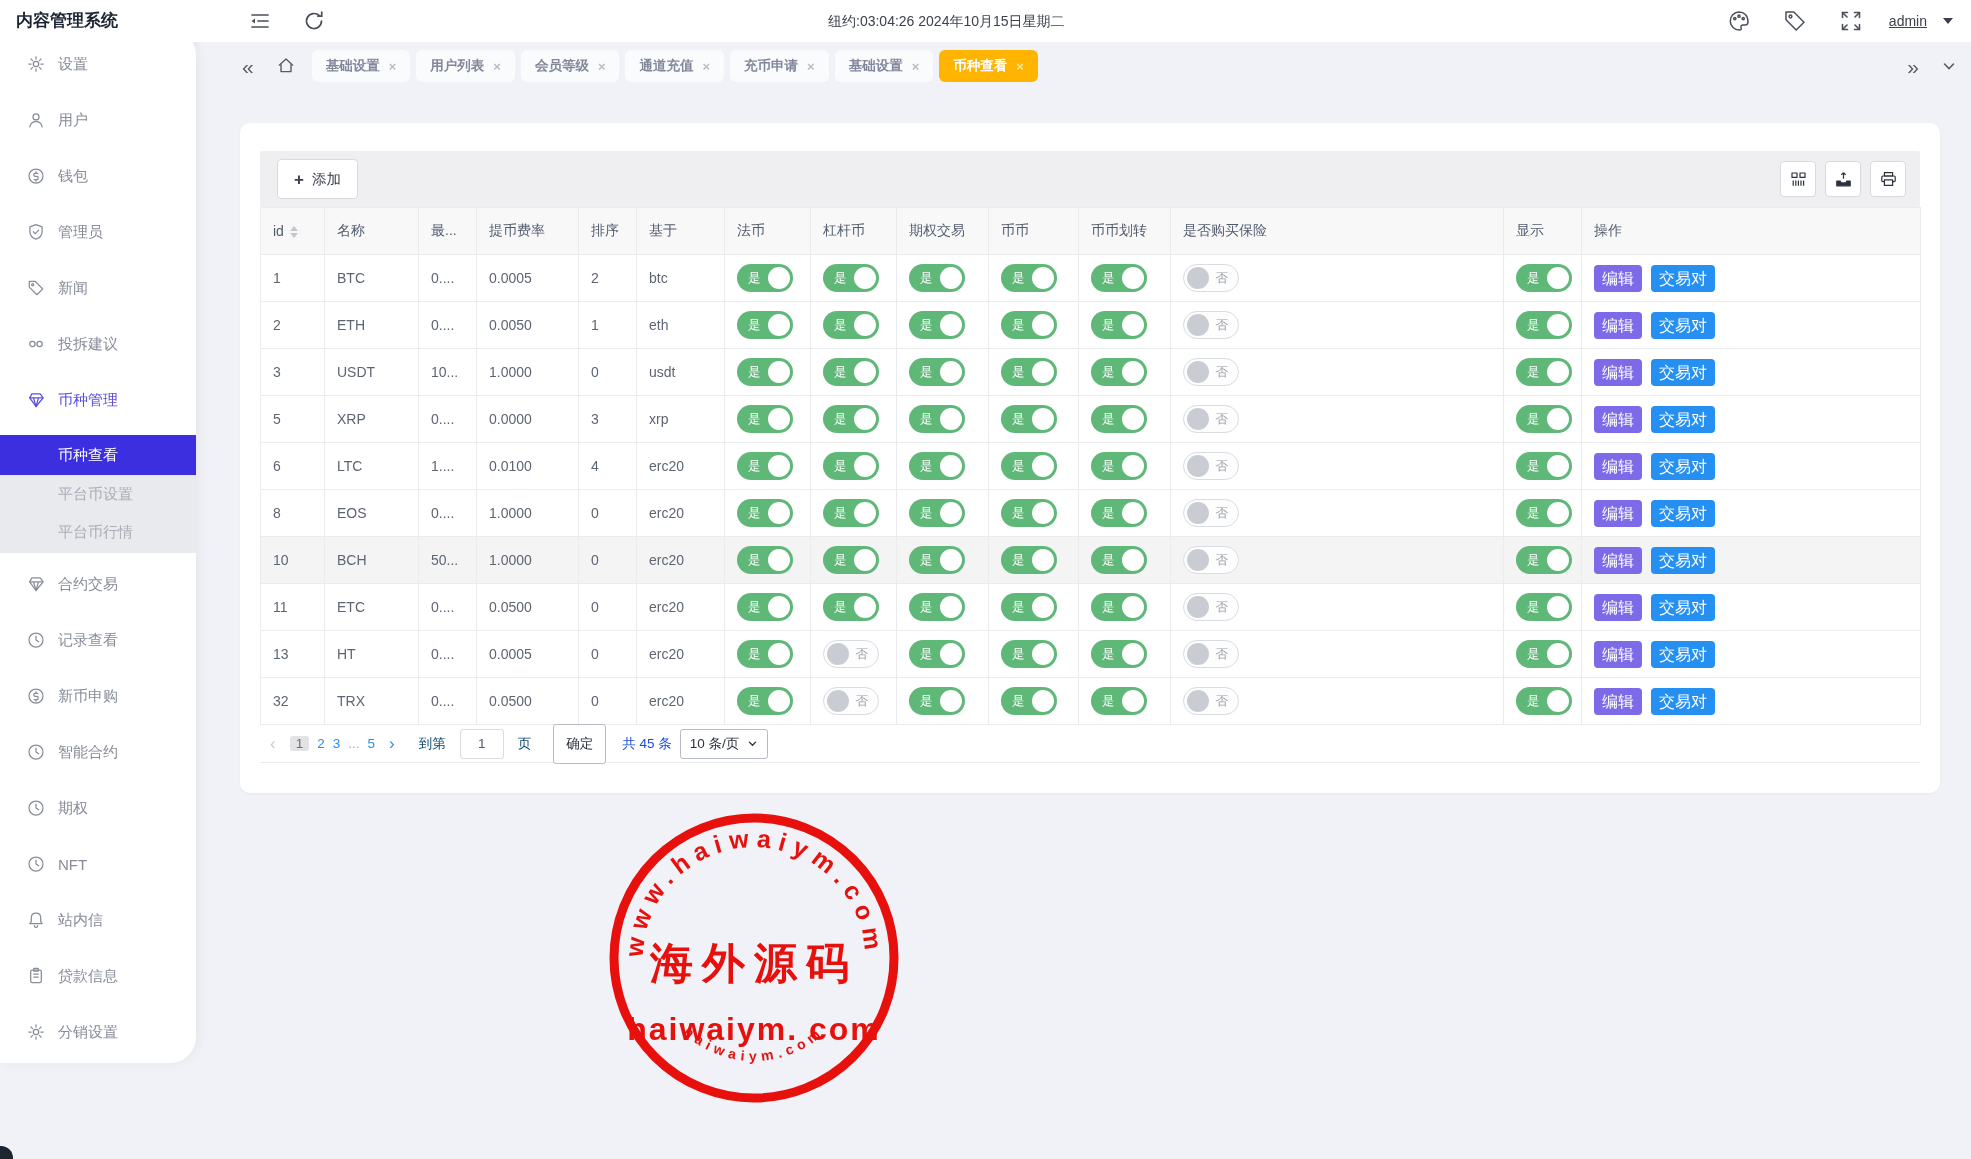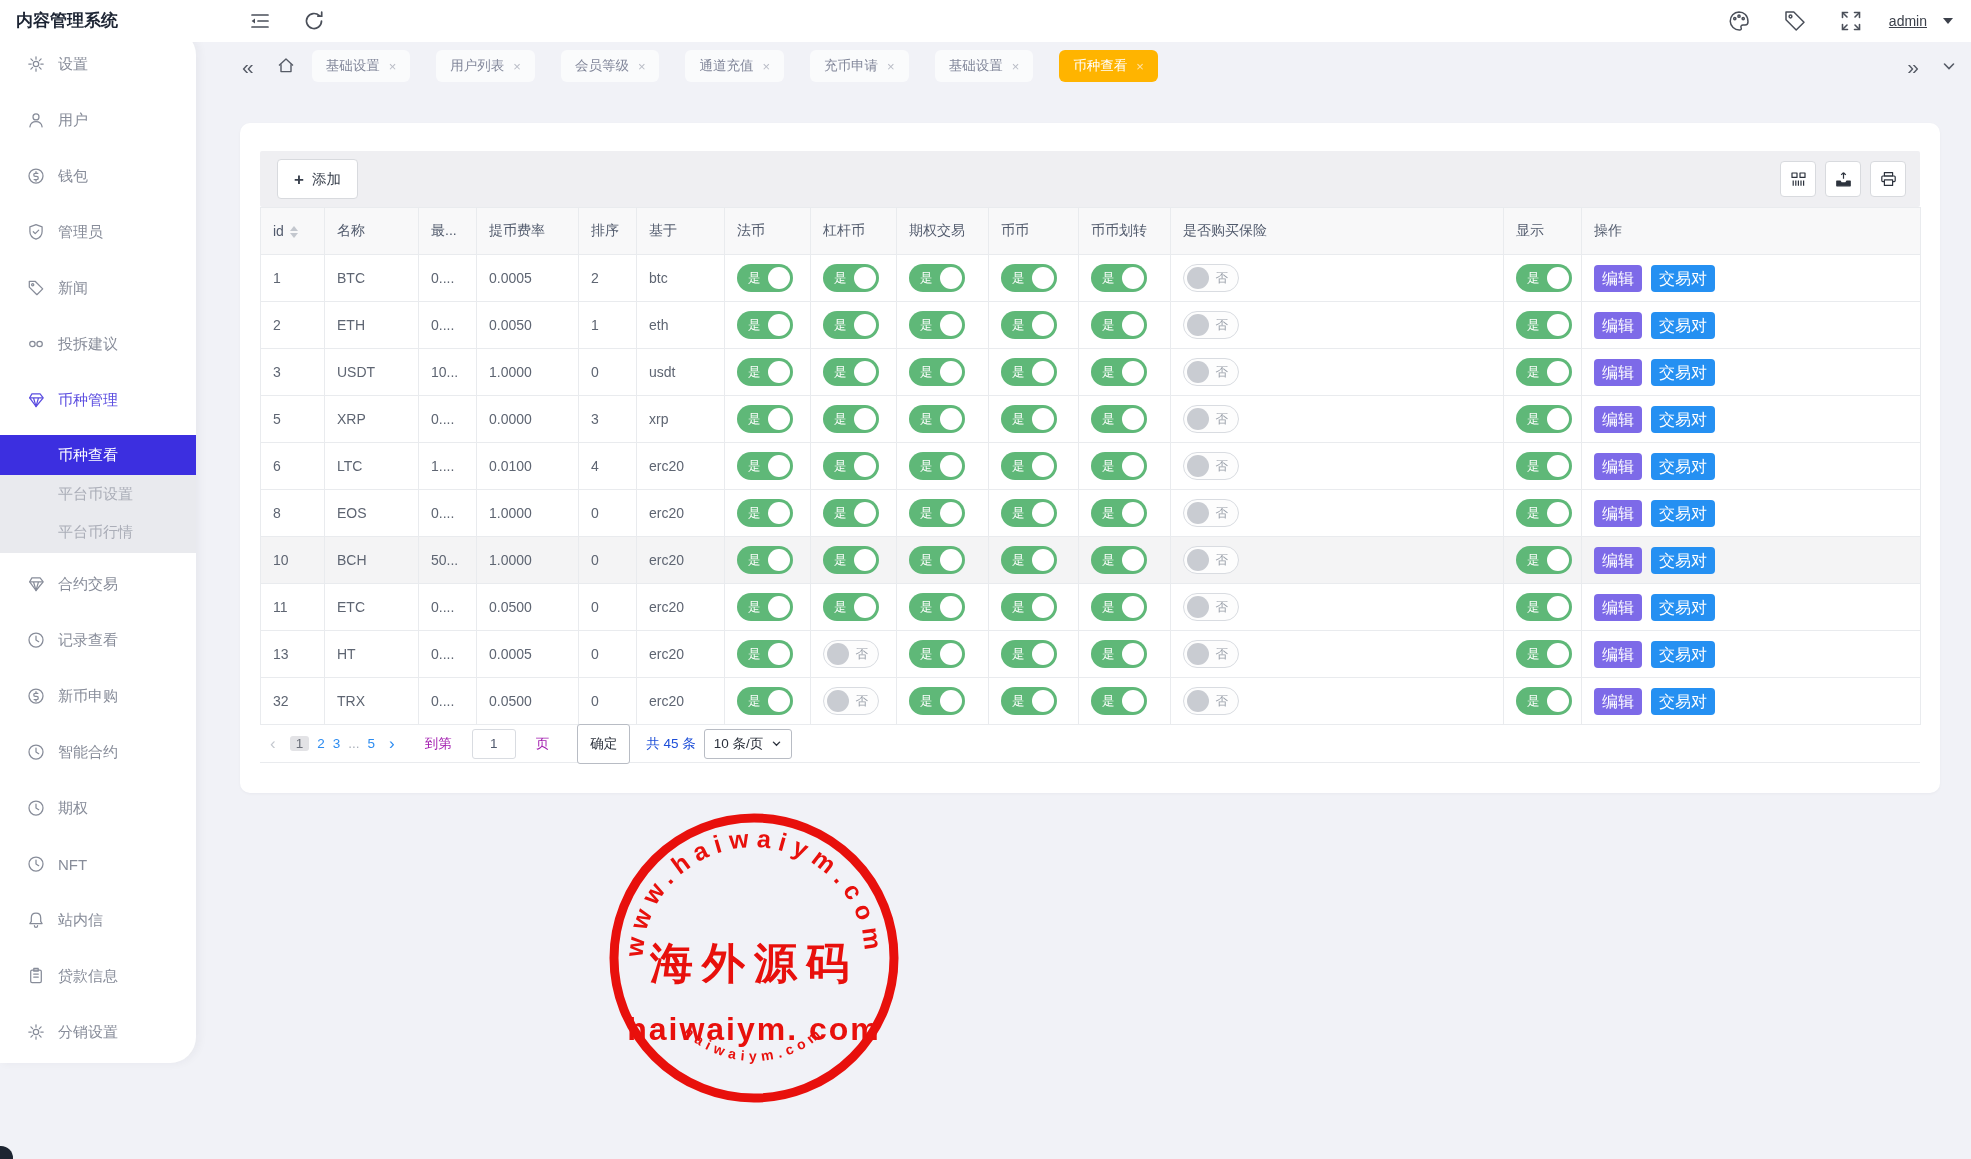--- a/index.html
+++ b/index.html
@@ -30,21 +30,21 @@
   .side-item.parent-active{color:#5b4de0;}
   .subwrap{background:#e9eaee;margin-bottom:10px;padding-bottom:2px;}
   .sub-item{height:38px;line-height:38px;padding-left:58px;font-size:15px;color:#abaeb8;cursor:pointer;}
   .sub-item.active{height:40px;line-height:40px;background:#3c2fe0;color:#fff;}
 
   
   .tabbar{position:absolute;left:176px;top:42px;right:0;height:48px;display:flex;align-items:center;}
   .tab-coll{margin-left:66px;font-size:21px;color:#565b66;cursor:pointer;line-height:1;}
   .tab-home{margin-left:22px;width:20px;height:20px;color:#565b66;cursor:pointer;}
   .tab-home svg{width:20px;height:20px;stroke:currentColor;fill:none;stroke-width:1.4;stroke-linejoin:round;}
-  .tabs{display:flex;gap:26px;margin-left:16px;}
+  .tabs{display:flex;gap:6px;margin-left:16px;font-weight:bold;}
   .tab{height:32px;display:flex;align-items:center;gap:9px;padding:0 14px;border-radius:6px;
     background:rgba(255,255,255,.65);font-size:13.5px;color:#82879a;cursor:pointer;white-space:nowrap;}
   .tab .x{font-size:13px;color:#b9bcc6;line-height:1;}
   .tab.active{background:#ffb400;color:#fff;}
   .tab.active .x{color:#ffe2a6;}
   .tab-right{position:absolute;right:14px;top:0;height:48px;display:flex;align-items:center;gap:22px;
     color:#565b66;}
   .tab-right .dbl{font-size:21px;cursor:pointer;line-height:1;}
   .tab-right svg{width:16px;height:16px;stroke:currentColor;fill:none;stroke-width:1.6;
     stroke-linecap:round;cursor:pointer;}
@@ -89,21 +89,21 @@
   .act-pair{background:#2590f2;}
 
   
   .pager{height:37px;display:flex;align-items:center;border-bottom:1px solid #e9ebee;
     font-size:13.5px;color:#8b909b;gap:0;}
   .pg-arrow{padding:0 10px;font-size:17px;color:#c4c8cf;cursor:pointer;}
   .pg-arrow.en{color:#2d8cf0;}
   .pg{min-width:30px;height:26px;line-height:26px;text-align:center;margin:0 4px;cursor:pointer;color:#2d8cf0;}
   .pg.cur{background:#e3e3e6;border-radius:3px;color:#6a6f79;padding:0 6px;}
   .pg.dots{color:#aab0ba;cursor:default;}
-  .pg-label{margin:0 20px;color:#a21caf;}
+  .pg-label{margin:0 14px;color:#0c4a6e;}
   .pg-input{width:38px;height:26px;border:1px solid #d9dce1;border-radius:3px;text-align:center;
     font-size:13.5px;color:#515a6e;background:#fff;}
   .pg-btn{height:40px;padding:0 12px;border:1px solid #b8bcc4;border-radius:3px;background:#fff;
     font-size:13.5px;color:#2c323d;margin:0 8px;cursor:pointer;}
   .pg-total{color:#1d4ed8;margin:0 8px;}
   .pg-size{height:28px;border:1px solid #b8bcc4;border-radius:3px;background:#fff;display:flex;
     align-items:center;padding:0 9px;gap:8px;color:#2c323d;cursor:pointer;}
   .pg-size svg{width:11px;height:11px;stroke:#2c323d;fill:none;stroke-width:2;stroke-linecap:round;}
 
   
@@ -125,20 +125,21 @@
         <path d="M4 6h16M10 12h10M4 18h16"></path>
           <path d="M7 9.5L3.6 12L7 14.5z" fill="currentColor" stroke="none"></path>
       </svg>
     </div>
     <div class="hicon" style="left:302px">
       <svg viewBox="0 0 24 24" stroke="currentColor" fill="none" stroke-width="1.7" stroke-linecap="round">
         <path d="M19.5 12a7.5 7.5 0 1 1-2.2-5.3"></path>
           <path d="M19.7 3.2v3.9h-3.9"></path>
       </svg>
     </div>
+    <div class="hdr-clock">纽约:03:04:26 2024年10月15日星期二</div>
     <div class="hicon" style="right:220px;left:auto">
       <svg viewBox="0 0 24 24" stroke="currentColor" fill="none" stroke-width="1.5" stroke-linejoin="round">
         <path d="M12 3a9 9 0 1 0 .5 18c1.6 0 2.1-1.1 1.6-2.2-.7-1.5.3-2.8 1.9-2.8h2.1c2 0 2.9-1.3 2.9-3.3C21 6.7 16.9 3 12 3z"></path>
         <circle cx="7.8" cy="9.6" r="1.1"></circle>
           <circle cx="12" cy="7.2" r="1.1"></circle>
           <circle cx="16.2" cy="9.6" r="1.1"></circle>
       </svg>
     </div>
     <div class="hicon" style="right:164px;left:auto">
       <svg viewBox="0 0 24 24" stroke="currentColor" fill="none" stroke-width="1.5" stroke-linejoin="round">

